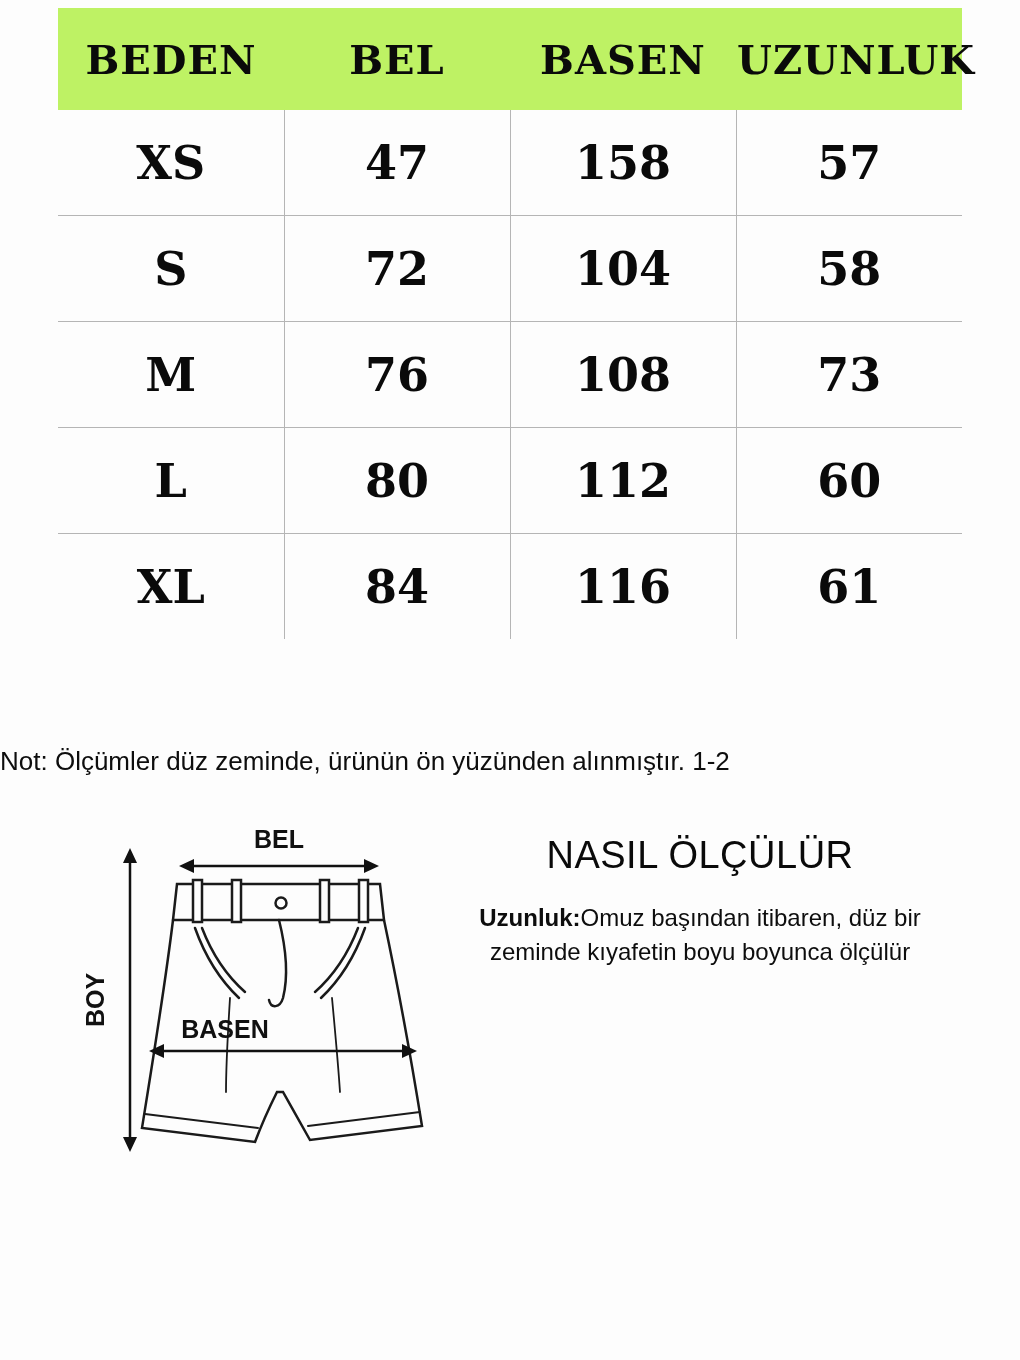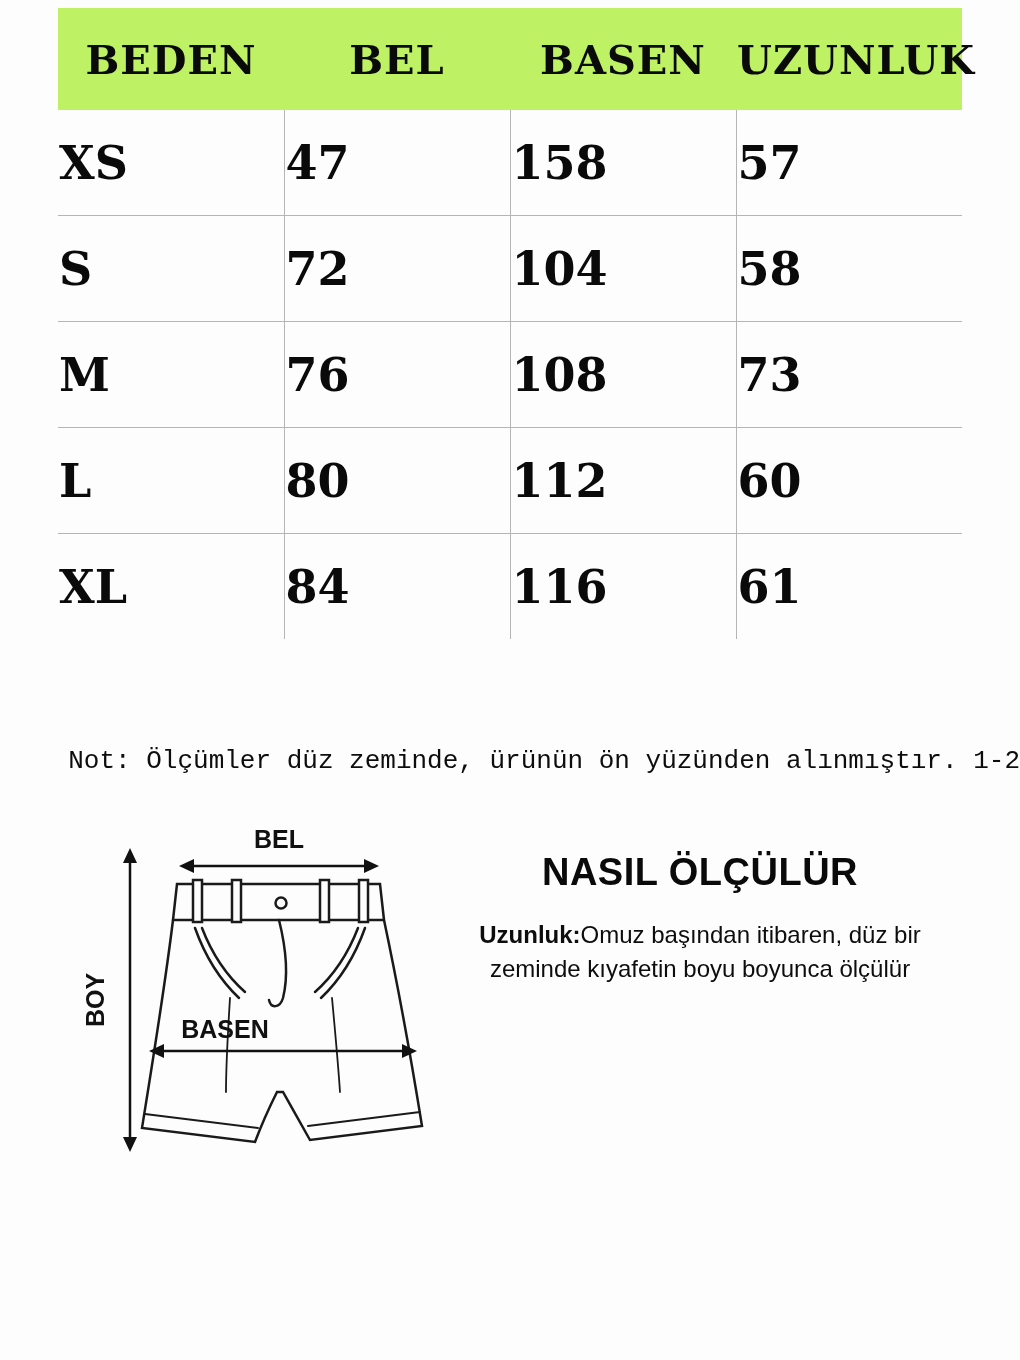--- a/index.html
+++ b/index.html
@@ -29,52 +29,51 @@
     background: #bef264;
     height: 100px;
     font-size: 40px;
     font-weight: 700;
     letter-spacing: 1px;
     color: #0a0a0a;
     border: 1px hidden;
   }
   .size-table td {
     height: 103px;
-    text-align: left;
+    text-align: center;
     vertical-align: middle;
     font-size: 46px;
     font-weight: 700;
     color: #0a0a0a;
     border: 1.5px solid #b5b5b5;
   }
 
   
   .note {
     position: absolute; left: 0; top: 742px; width: 1020px;
-    text-align: right;
+    text-align: left;
     font-size: 26px;
     line-height: 38px;
     color: #0d0d0d;
-    font-family: Liberation Mono, monospace;
   }
 
   
   svg.diagram { position: absolute; left: 80px; top: 826px; }
   svg text { font-family: "Liberation Sans", sans-serif; }
 
   
   .howto {
     position: absolute; left: 450px; top: 834px; width: 500px;
     text-align: center;
   }
   .howto h2 {
     font-size: 38px;
-    font-weight: 700;
+    font-weight: 400;
     letter-spacing: 0.5px;
-    margin: 17px 0 24px 0;
+    margin: 0 0 24px 0;
     color: #0a0a0a;
   }
   .howto p {
     font-size: 24px;
     line-height: 34px;
     margin: 0 0 44px 0;
     color: #0d0d0d;
   }
   .howto p b { font-weight: 700; }
 </style>

